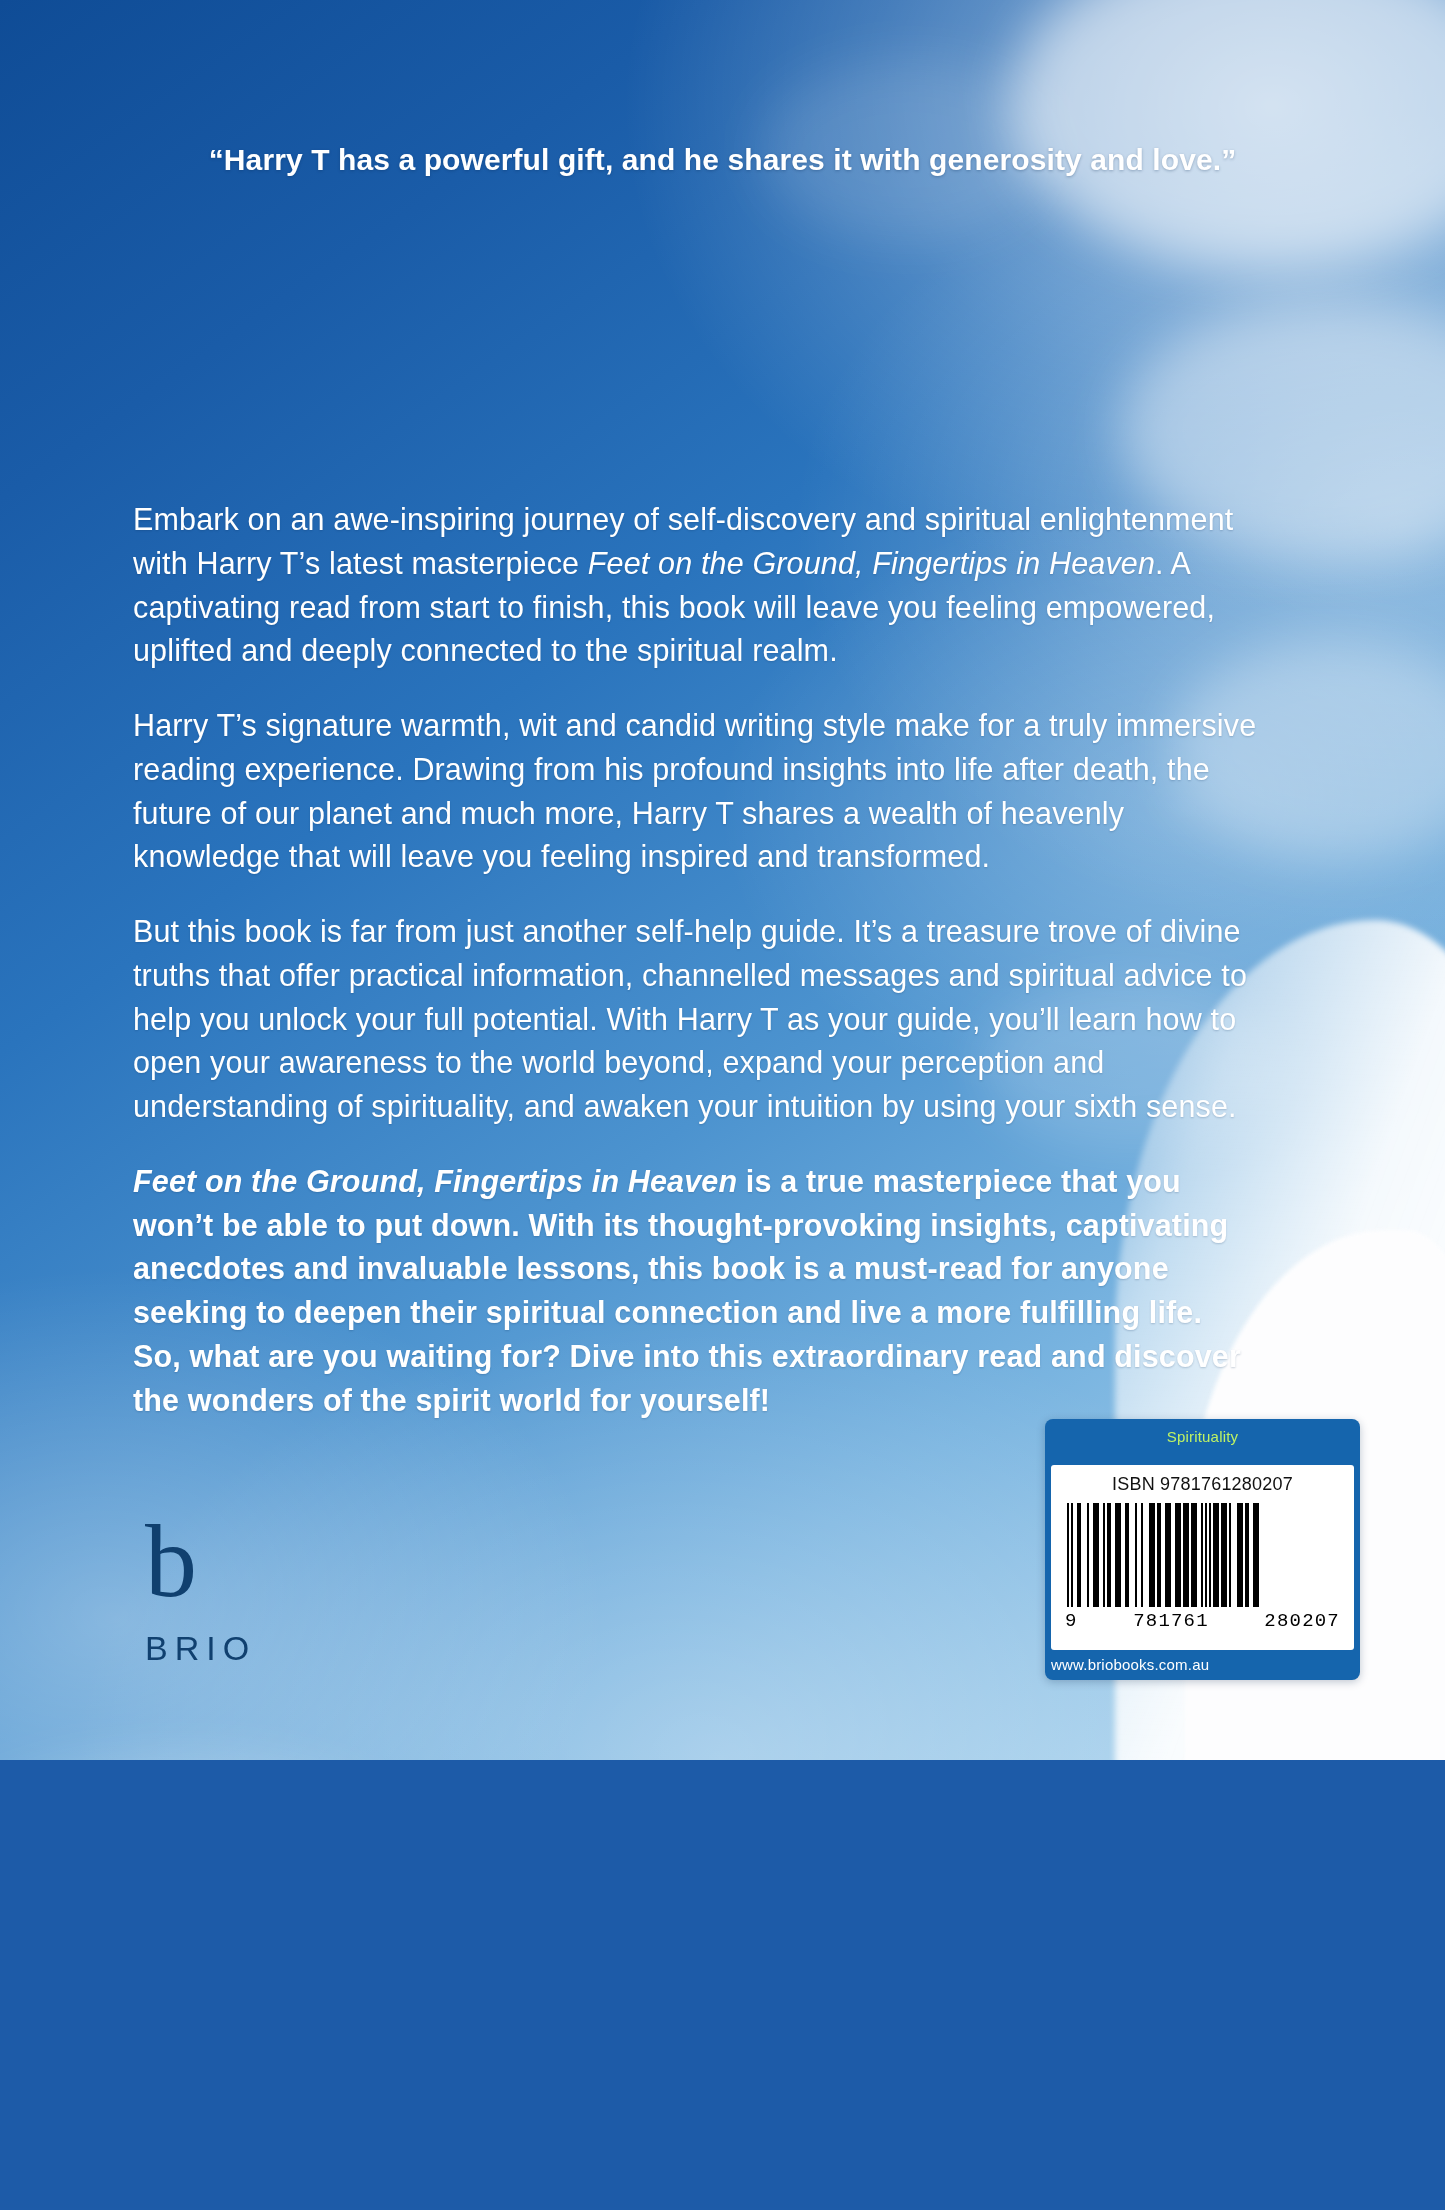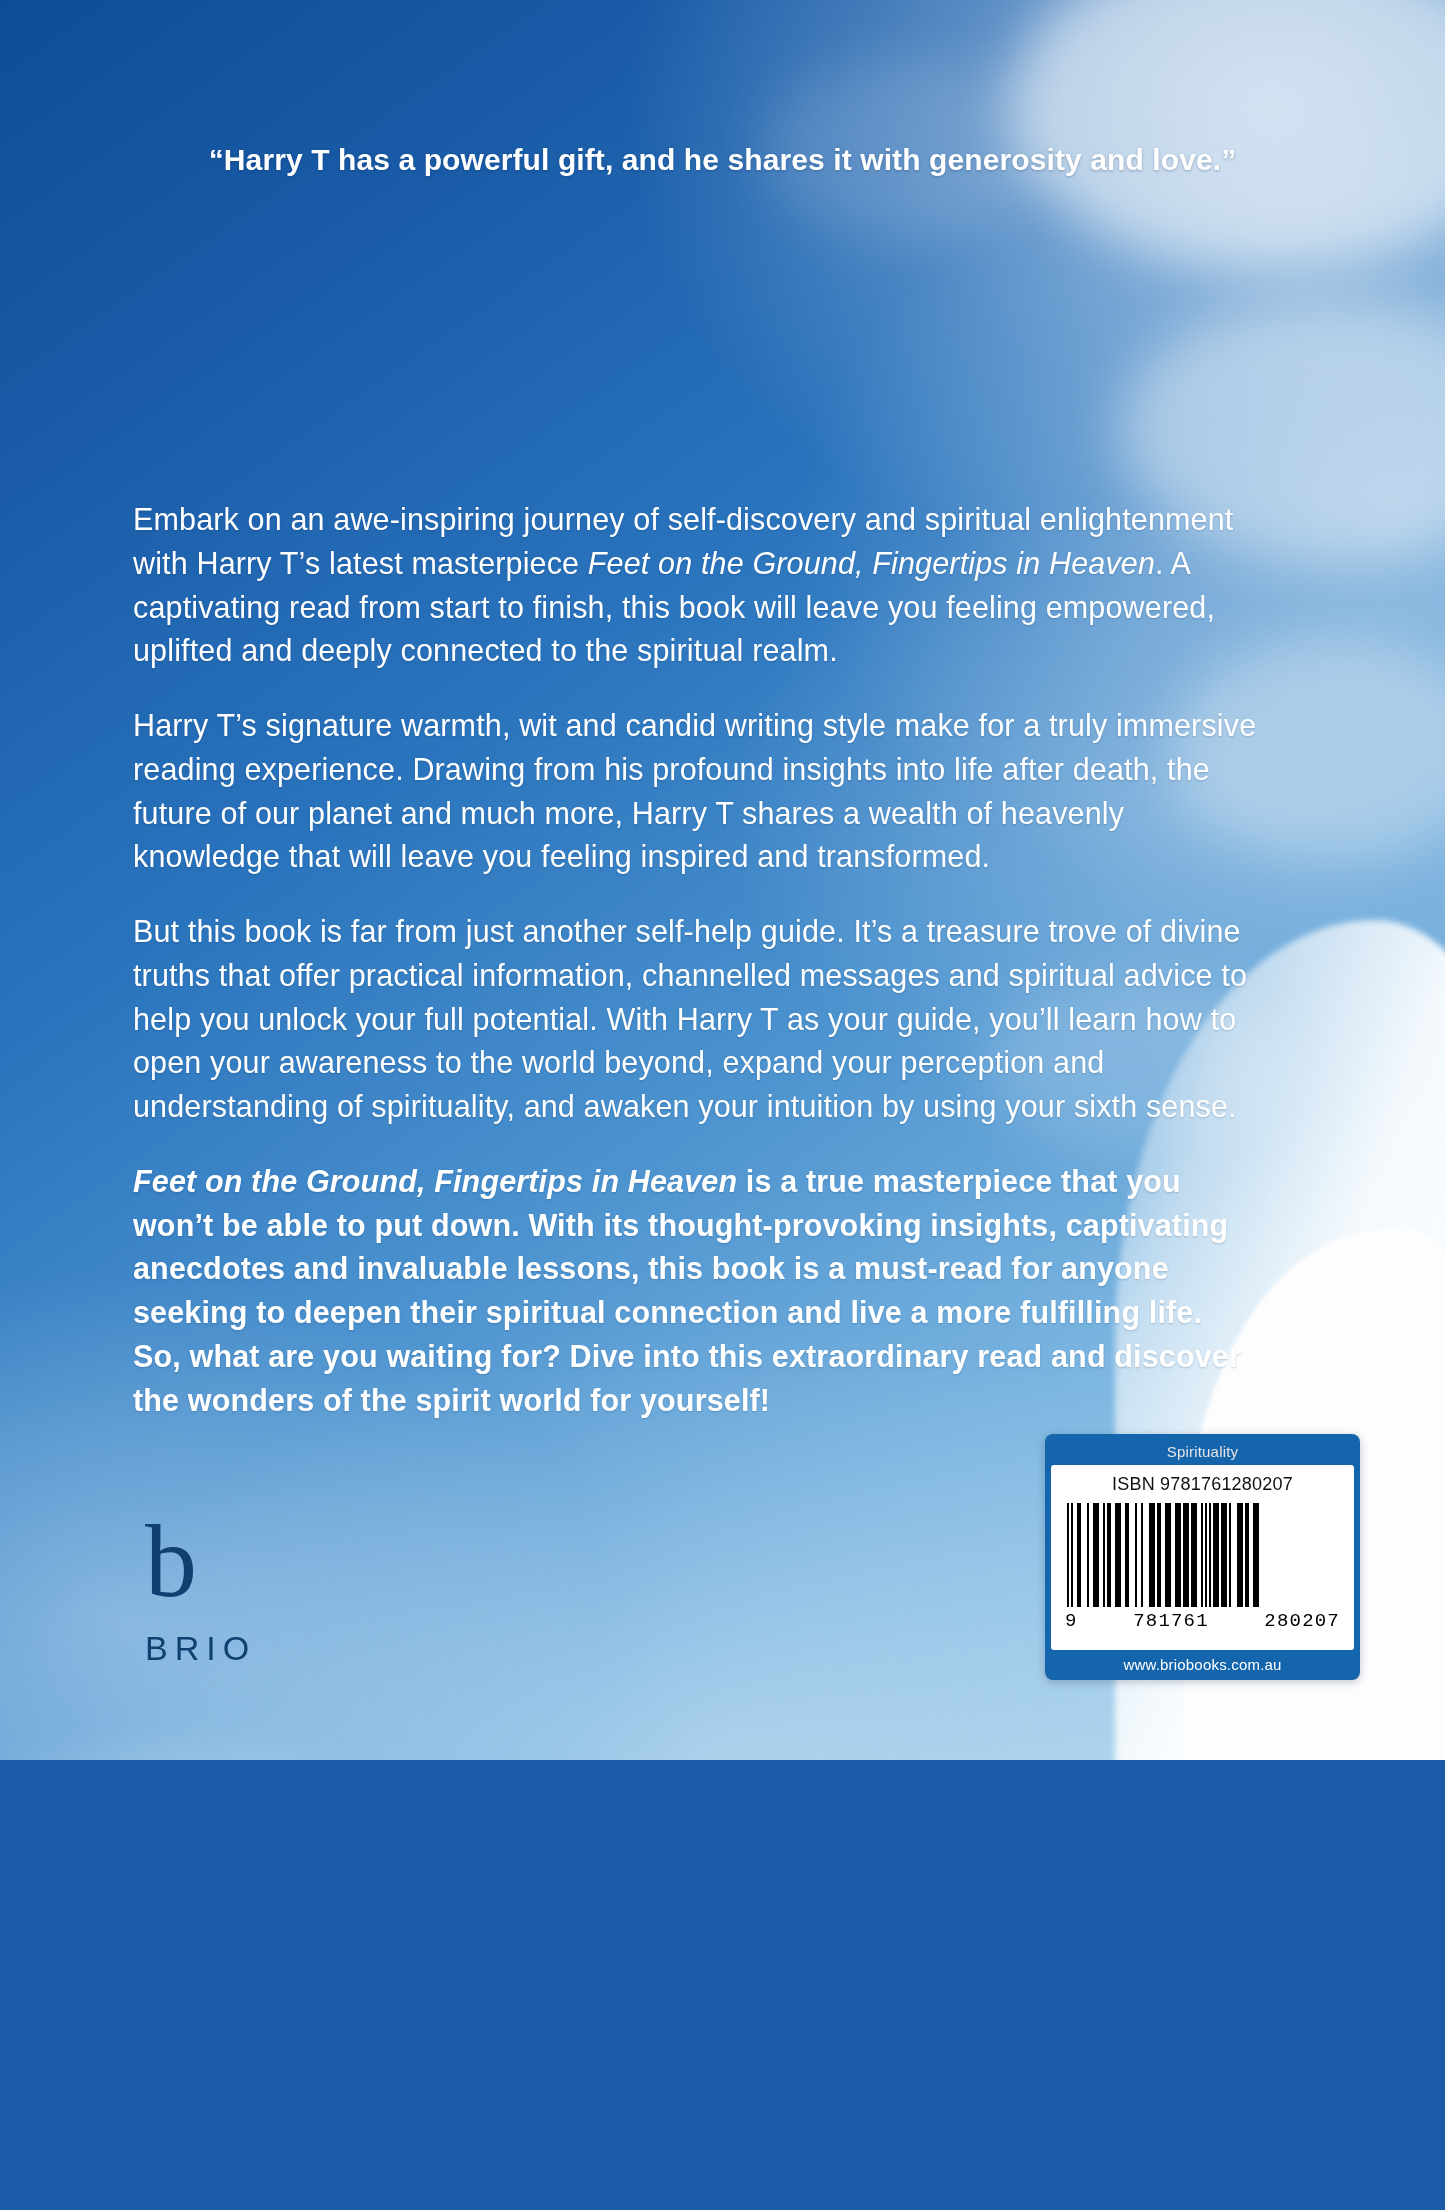--- a/index.html
+++ b/index.html
@@ -141,24 +141,24 @@
     position: absolute;
     right: 85px;
     bottom: 80px;
     width: 315px;
     background: #1565ad;
     border-radius: 8px;
     padding: 6px 6px 5px 6px;
     box-shadow: 0 2px 8px rgba(8,35,70,0.25);
   }
   .bc-category {
-    color: #e5e5e5;
+    color: #bef264;
     font-size: 15px;
     text-align: center;
-    padding: 3px 0 5px 0;
+    padding: 3px 0 20px 0;
     letter-spacing: 0.2px;
   }
   .bc-white {
     background: #ffffff;
     border-radius: 3px;
     padding: 7px 10px 16px 10px;
   }
   .bc-isbn {
     color: #111;
     font-size: 18px;
@@ -183,21 +183,20 @@
     justify-content: space-between;
     font-family: "Liberation Mono", monospace;
     font-size: 19px;
     color: #000;
     padding: 3px 4px 2px 4px;
     letter-spacing: 1.2px;
   }
   .bc-url {
     color: #ffffff;
     font-size: 15px;
-    text-align: center;
     padding: 6px 0 2px 0;
     letter-spacing: 0.2px;
   }
 </style>
 </head>
 <body>
 
 <div class="cover">
 
   <div class="cloud c1"></div>

